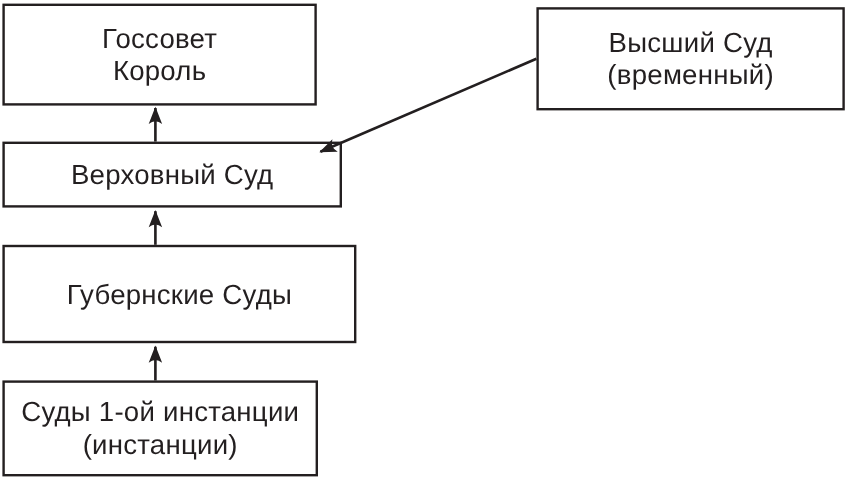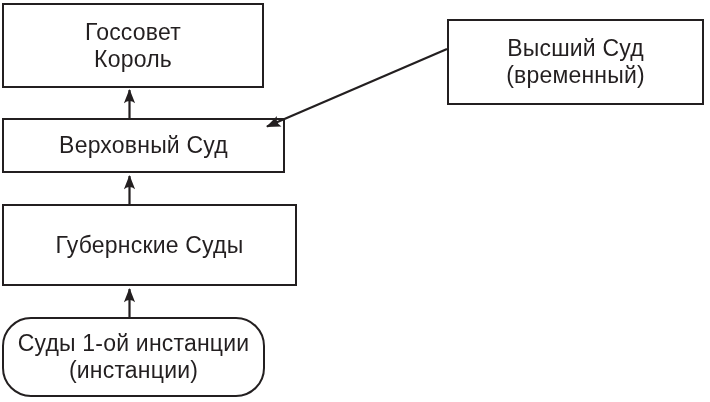--- a/index.html
+++ b/index.html
@@ -28,22 +28,22 @@
     text-align: center;
     font-size: 23px;
     line-height: 27px;
     letter-spacing: 0.2px;
   }
   .node .ln { white-space: nowrap; }
 
   #node-king            { left: 2px;   top: 3px;   width: 262px; height: 85px; }
   #node-supreme-court   { left: 2px;   top: 118px; width: 283px; height: 55px; }
   #node-provincial      { left: 2px;   top: 204px; width: 295px; height: 82px; }
-  #node-first-instance  { left: 2px;   top: 317px; width: 263px; height: 80px; border-radius: 29px; }
-  #node-high-court      { left: 447px; top: 19px;   width: 257px; height: 86px; }
+  #node-first-instance  { left: 2px;   top: 317px; width: 263px; height: 80px; }
+  #node-high-court      { left: 447px; top: 6px;   width: 257px; height: 86px; }
 
   .connectors {
     position: absolute;
     left: 0;
     top: 0;
     pointer-events: none;
   }
 </style>
 </head>
 <body>

